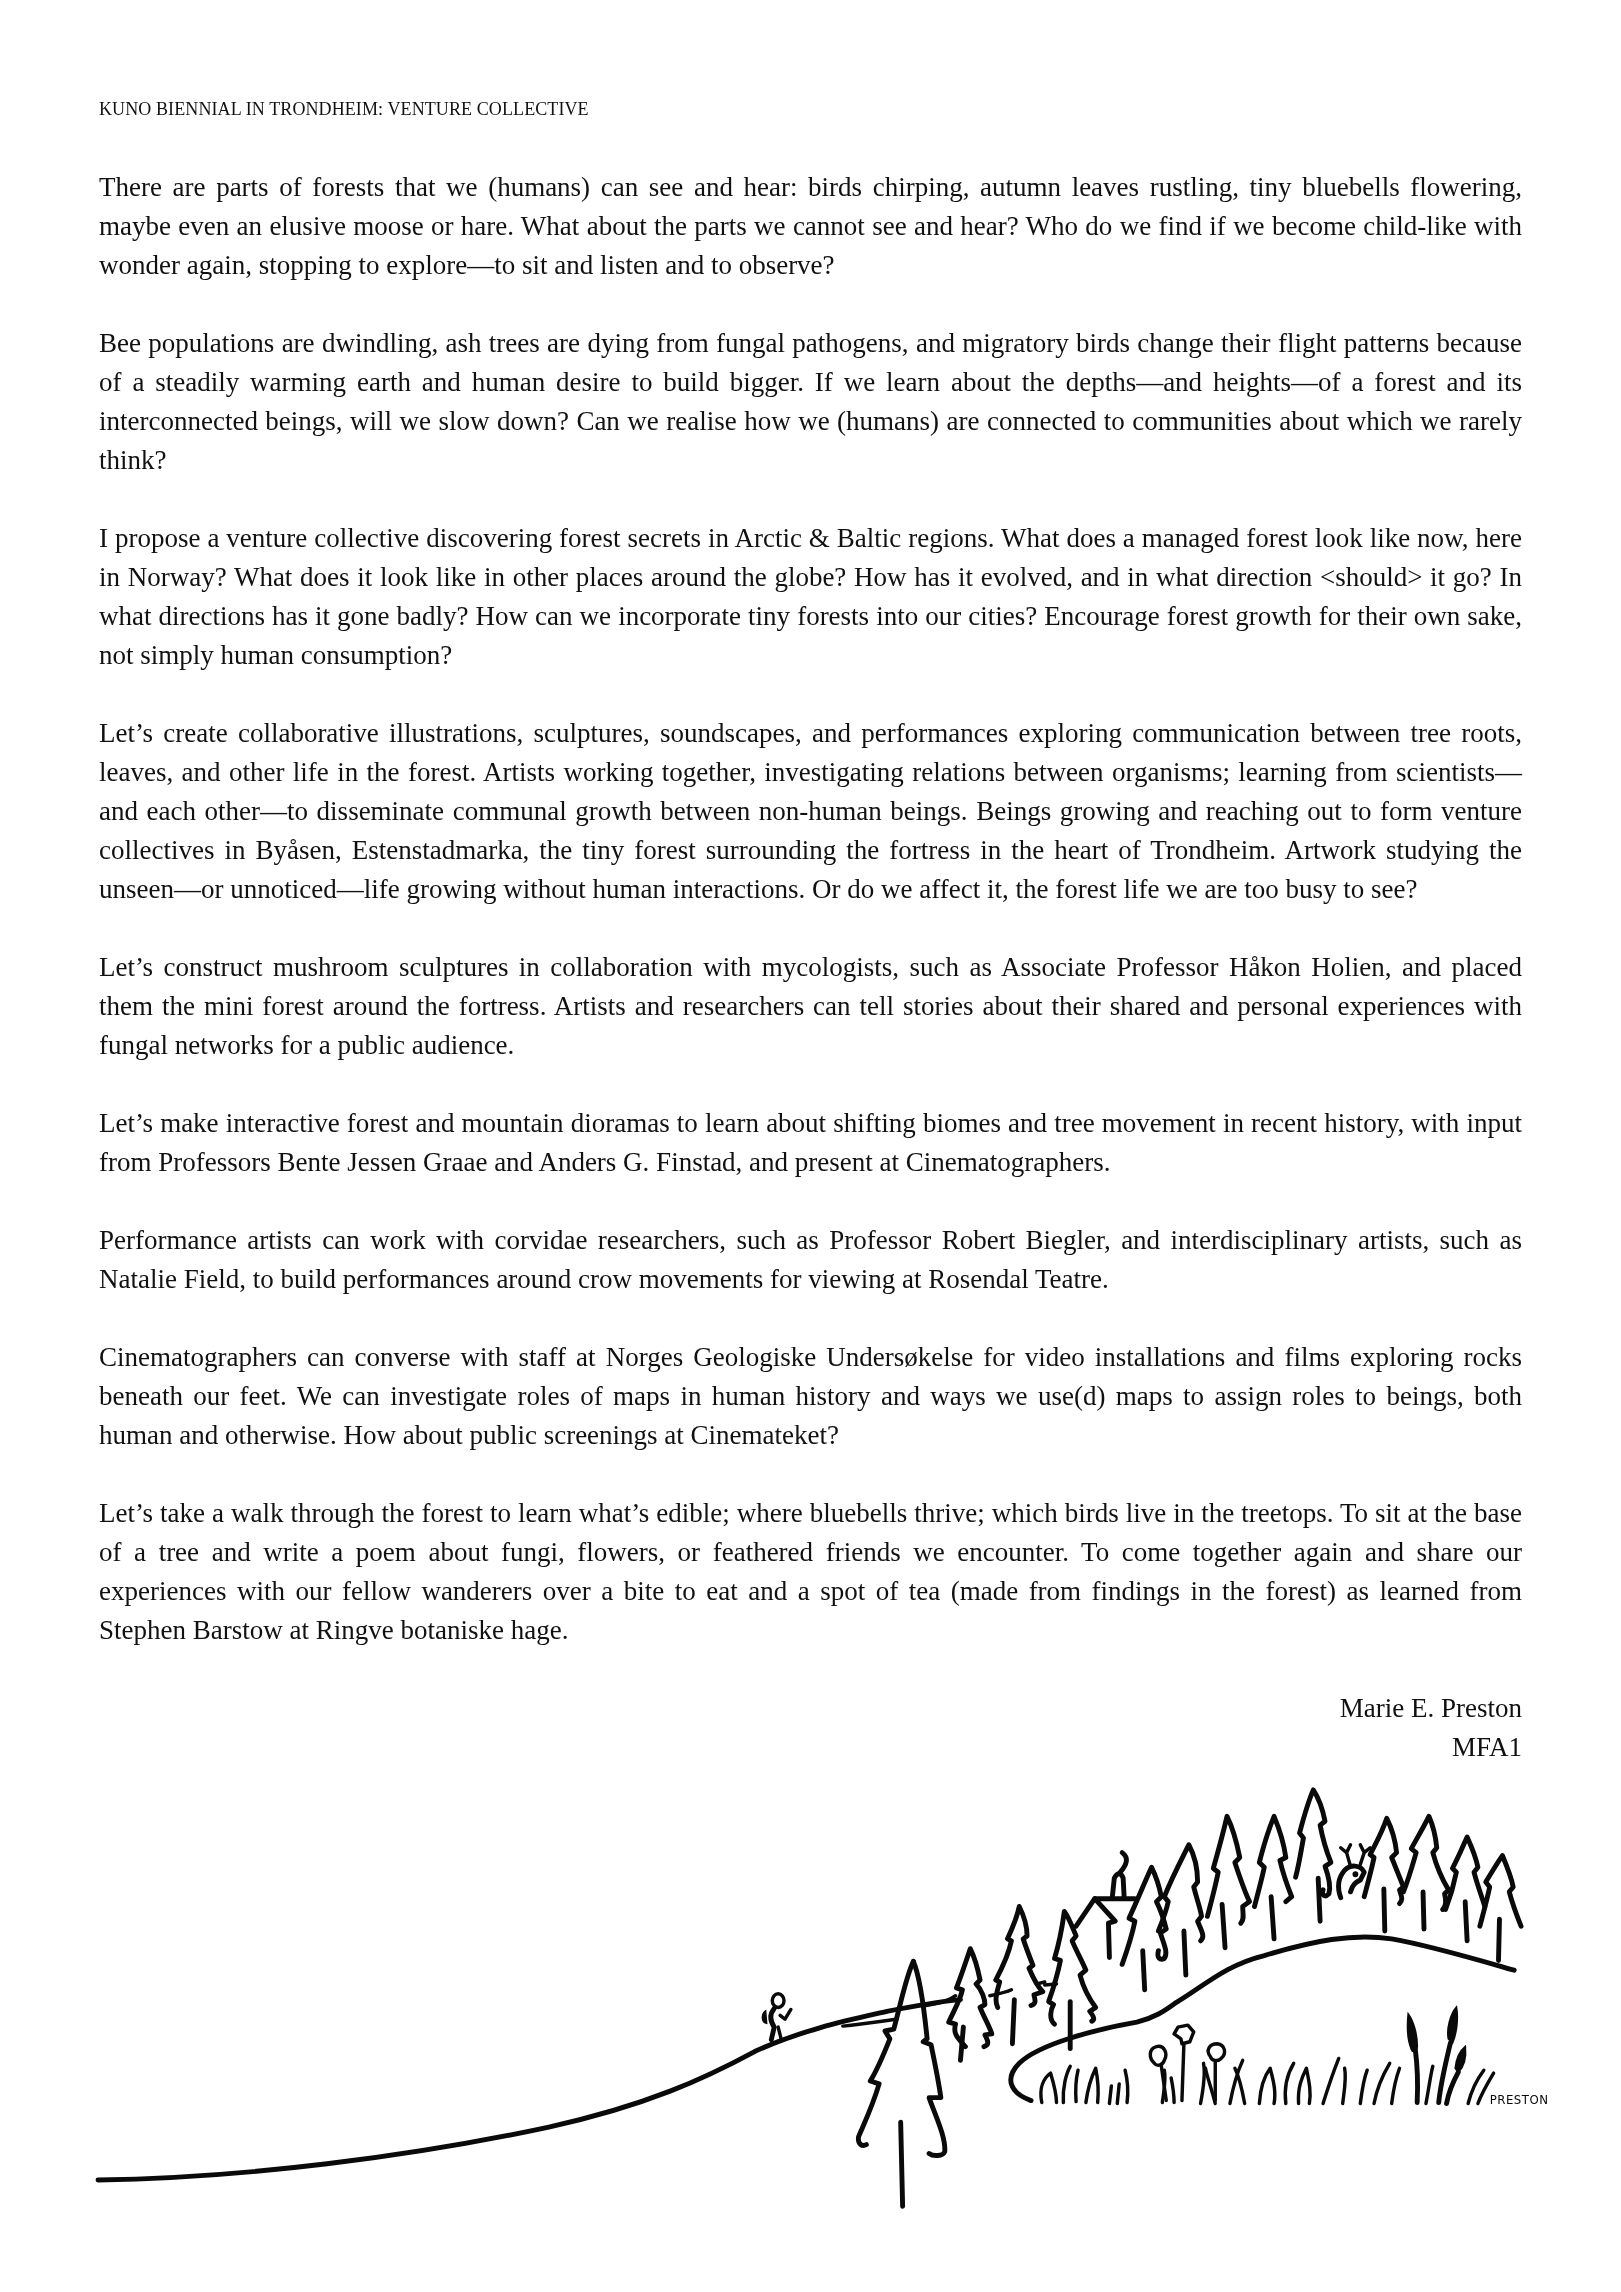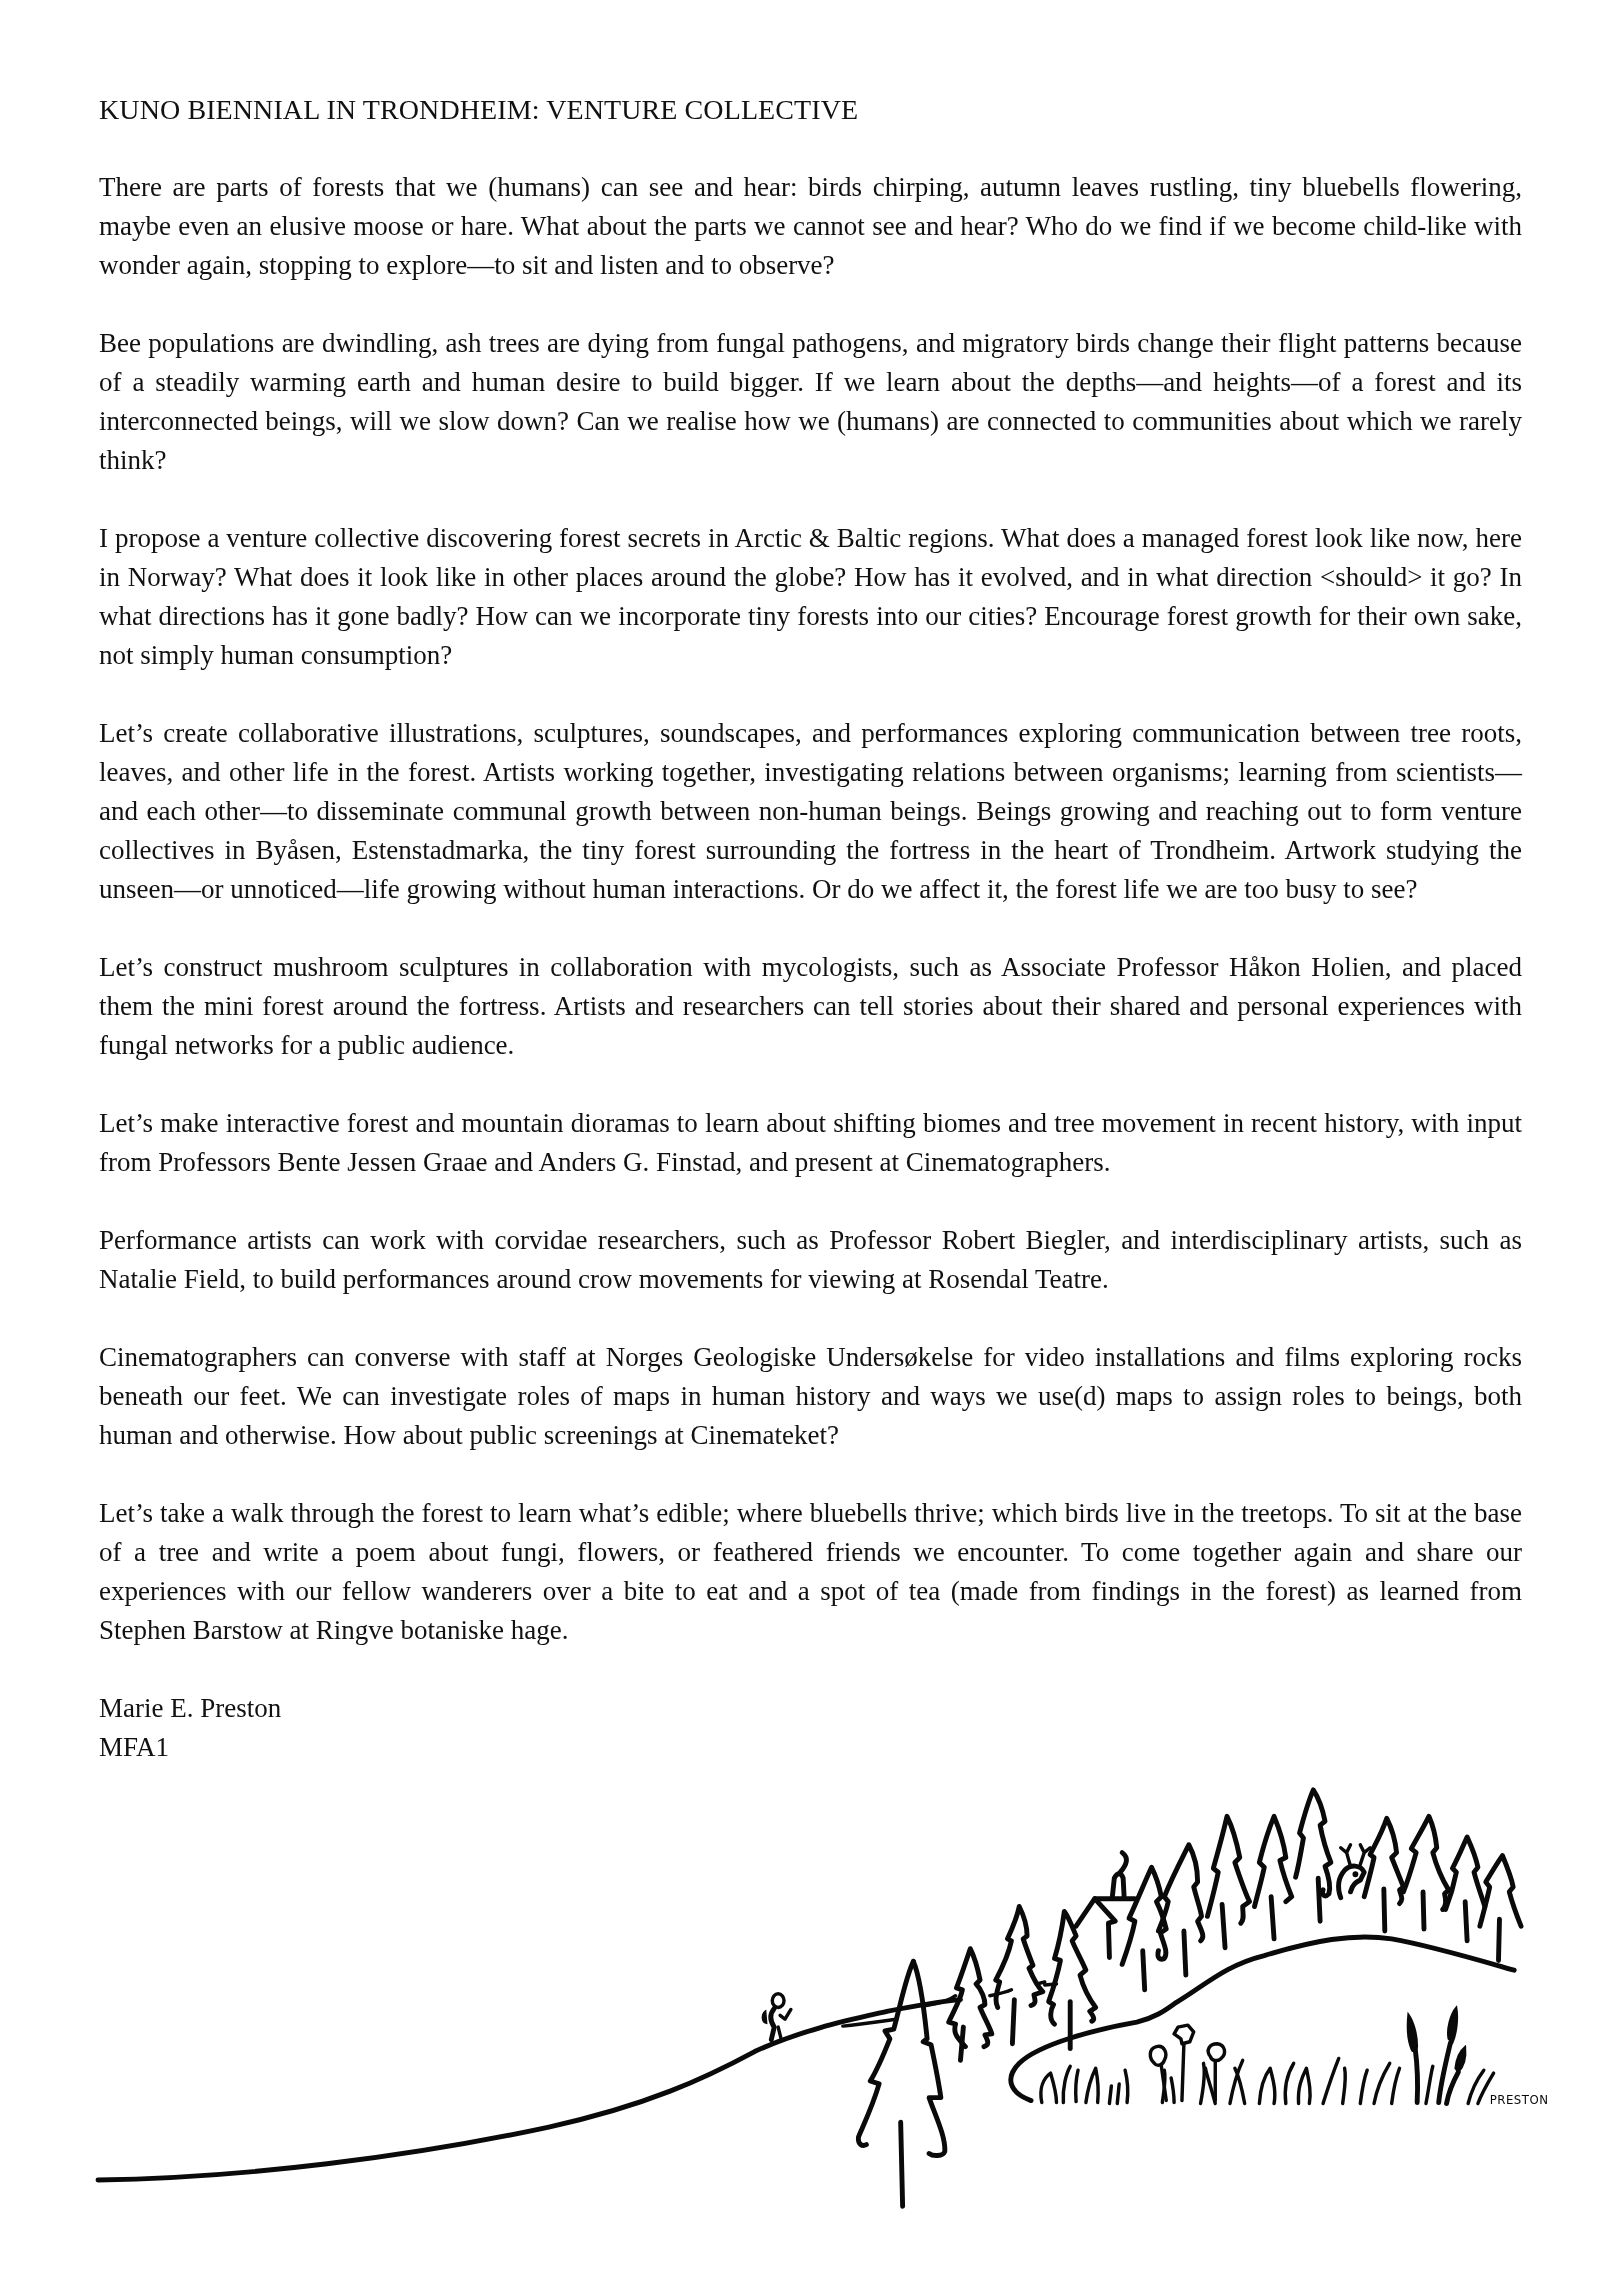--- a/index.html
+++ b/index.html
@@ -18,35 +18,36 @@
     .page {
       position: absolute;
       left: 99px;
       top: 90px;
       width: 1423px;
       font-size: 27px;
       line-height: 39px;
     }
     .title {
       margin: 0 0 39px 0;
-      font-size: 28px;
+      font-size: 18px;
       font-weight: normal;
       letter-spacing: 0.1px;
     }
     .para {
       margin: 12px 0 39px 0;
       text-align: justify;
       text-align-last: left;
       hyphens: none;
     }
     .signature {
       margin: 0;
     }
     .signature div {
       white-space: nowrap;
+      text-align: right;
     }
     .illustration {
       position: absolute;
       left: 0;
       top: 0;
       width: 1621px;
       height: 2293px;
       pointer-events: none;
     }
     .ink {

